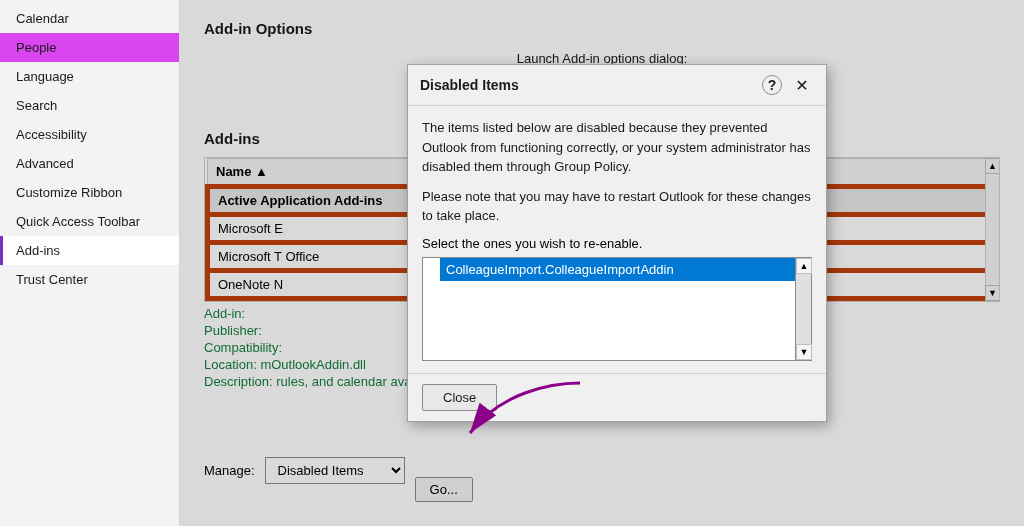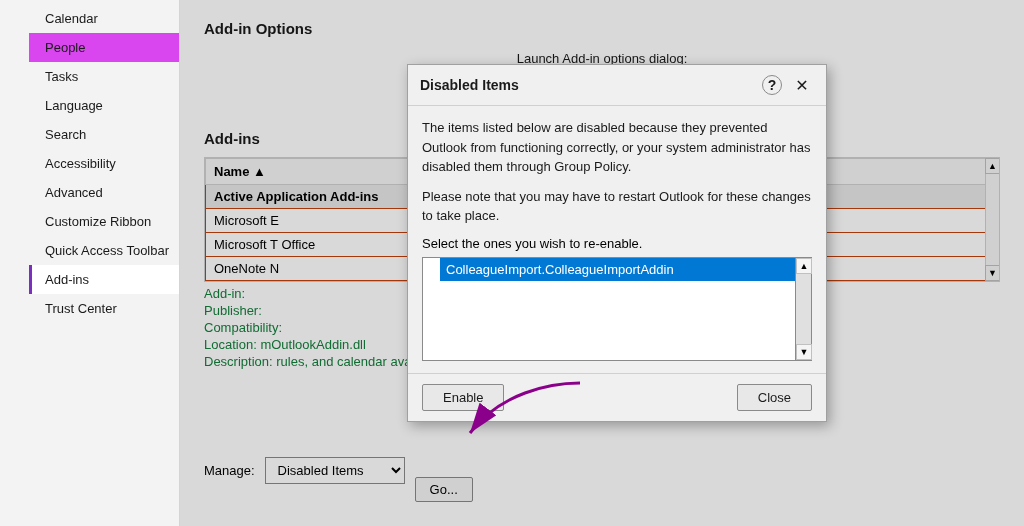--- a/index.html
+++ b/index.html
@@ -15,21 +15,20 @@
 
     
     .sidebar {
       width: 180px;
       min-width: 180px;
       background: #f3f3f3;
       border-right: 1px solid #d4d4d4;
       padding-top: 4px;
       height: 526px;
       overflow: hidden;
-      padding-left: 29px;
     }
     .sidebar-item {
       padding: 7px 16px;
       cursor: pointer;
       color: #1a1a1a;
       font-size: 13px;
       white-space: nowrap;
     }
     .sidebar-item.active {
       background: #ffffff;
@@ -92,21 +91,21 @@
       font-size: 13px;
     }
     .addins-table th {
       background: #f5f5f5;
       border: 1px solid #d0d0d0;
       padding: 5px 8px;
       text-align: left;
       font-weight: 600;
     }
     .addins-table td {
-      border: 1px solid #c2410c;
+      border: 5px solid #c2410c;
       padding: 4px 8px;
     }
     .addins-table .group-header td {
       background: #e8e8e8;
       font-weight: 600;
     }
 
     
     .manage-row {
       display: flex;
@@ -319,23 +318,20 @@
   </style>
 </head>
 <body>
 
 <nav class="sidebar">
   <div class="sidebar-item">
     <span>Calendar</span>
   </div>
   <div class="sidebar-item highlighted">
     <span>People</span>
-  </div>
-  <div class="sidebar-item">
-    <span>Tasks</span>
   </div>
   <div class="sidebar-item">
     <span>Language</span>
   </div>
   <div class="sidebar-item">
     <span>Search</span>
   </div>
   <div class="sidebar-item">
     <span>Accessibility</span>
   </div>
@@ -453,21 +449,20 @@
           </div>
           <div class="list-scrollbar">
             <div class="scroll-arrow">▲</div>
             <div class="scroll-track"></div>
             <div class="scroll-arrow">▼</div>
           </div>
         </div>
       </div>
 
       <div class="modal-footer">
-        <button class="btn-enable">Enable</button>
         <button class="btn-close-modal">Close</button>
       </div>
     </div>
 
     <div style="position:absolute; bottom:70px; left:270px; pointer-events:none;">
       <svg width="140" height="80">
         <defs>
           <marker id="arrowhead" markerWidth="10" markerHeight="7" refX="10" refY="3.5" orient="auto">
             <polygon points="0 0, 10 3.5, 0 7" fill="#8B008B"></polygon>
           </marker>

